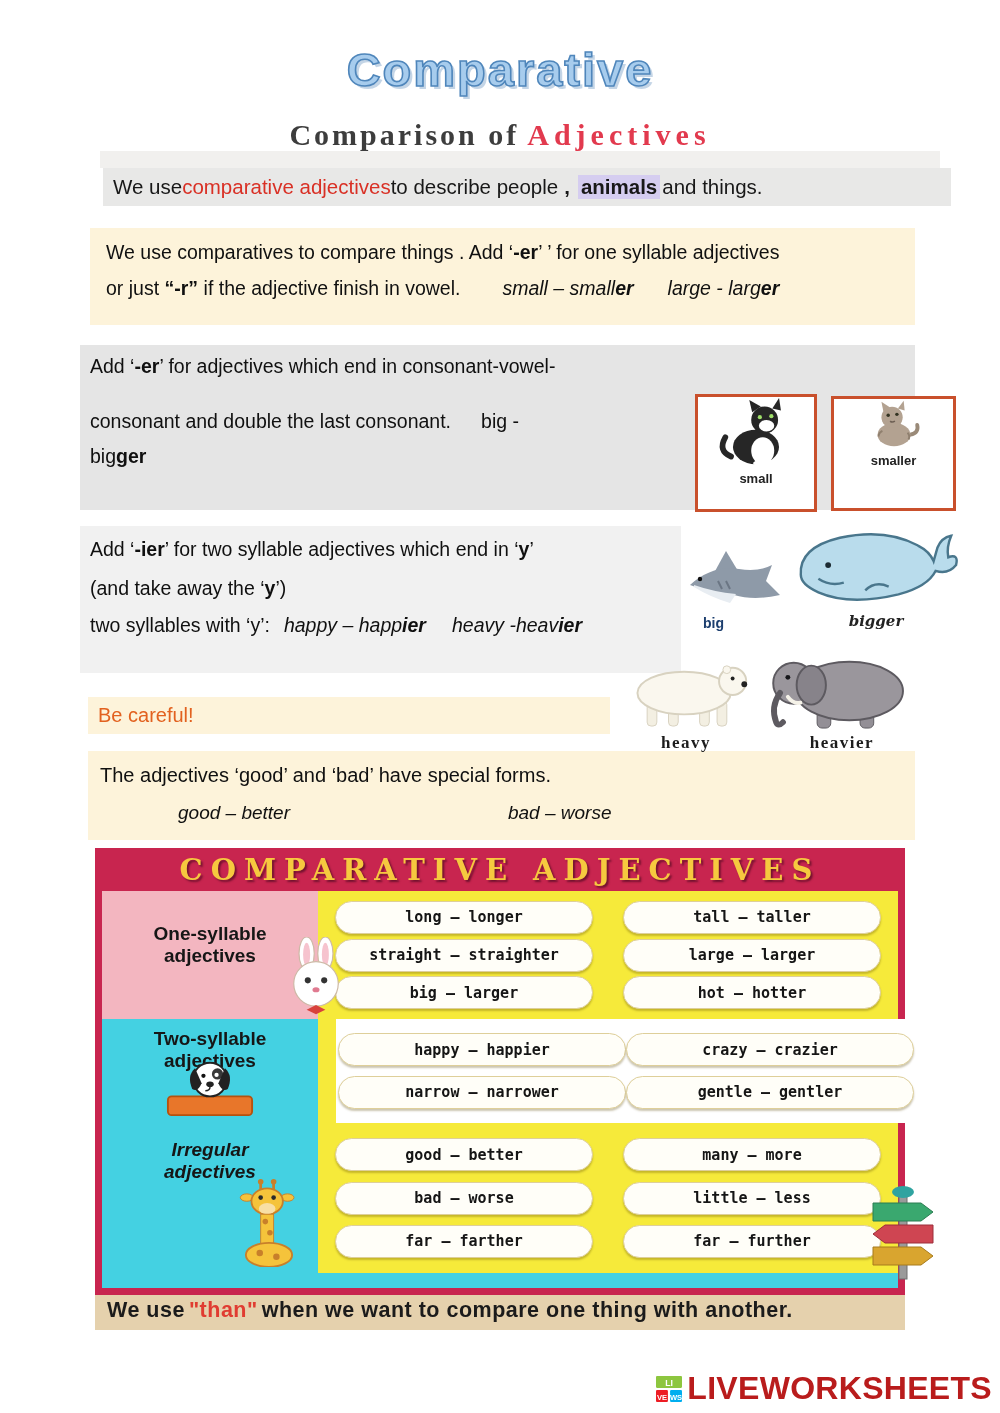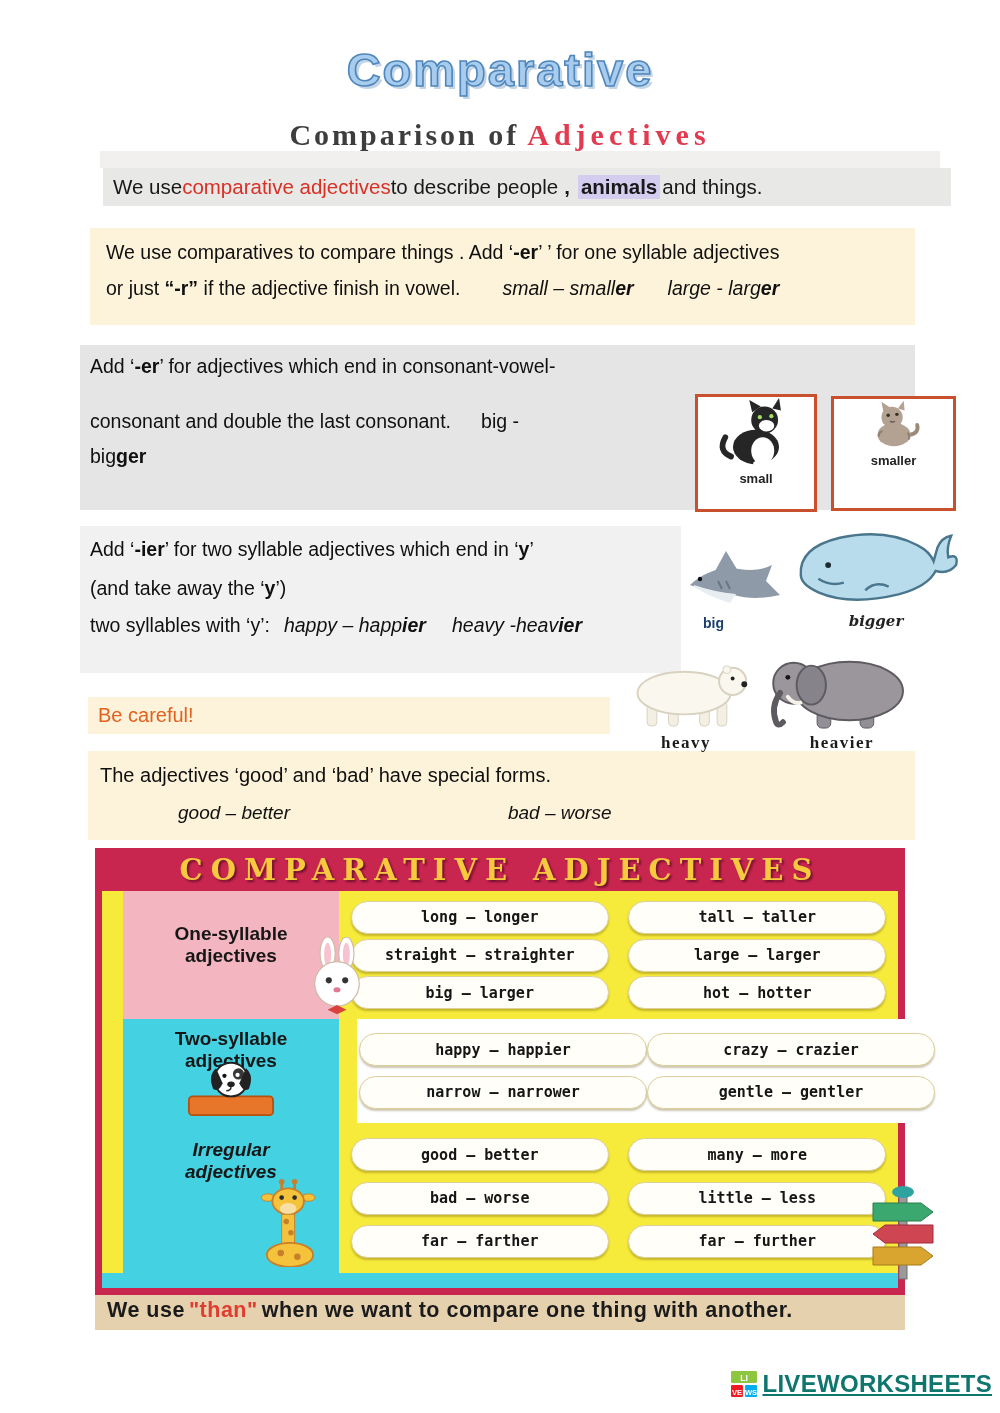--- a/index.html
+++ b/index.html
@@ -71,21 +71,21 @@
 
   .ctable{top:848px;left:95px;width:810px;background:#c8254f;z-index:1;}
   .thead{height:43px;display:flex;align-items:center;justify-content:center;
     color:#f6c93f;font-family:"DejaVu Serif",serif;font-weight:bold;font-size:29px;
     letter-spacing:8px;text-shadow:2px 2px 2px rgba(60,5,25,0.6);}
   .tbody{margin:0 7px 7px 7px;background:#f6ea3a;}
   .trow{display:flex;position:relative;}
   .r1{height:128px;}
   .r2{height:104px;}
   .r3{height:150px;}
-  .cat-box{width:216px;position:relative;flex:none;box-sizing:border-box;text-align:center;margin-left:21px;}
+  .cat-box{width:216px;position:relative;flex:none;box-sizing:border-box;text-align:center;}
   .cat-pink{background:#f3b6c0;padding-top:32px;}
   .cat-cyan{background:#44d1e2;}
   .r2 .cat-cyan{padding-top:9px;}
   .r3 .cat-cyan{padding-top:16px;font-style:italic;}
   .cat-label{max-width:160px;margin:0 auto;font-weight:bold;font-size:19px;line-height:22px;color:#161616;}
   .pill-area{flex:1;display:flex;padding:5px 2px;}
   .r2 .pill-area{background:#fff;margin:0 8px 0 18px;}
   .pill-col{flex:1;display:flex;flex-direction:column;justify-content:space-evenly;align-items:center;}
   .pill{display:flex;align-items:center;justify-content:center;background:#fffef8;
     border:1px solid #decf9a;border-radius:17px;box-shadow:0 2px 2px rgba(90,70,0,0.3);
@@ -98,21 +98,21 @@
   .dog-pos{position:absolute;bottom:2px;left:50%;transform:translateX(-50%);}
   .giraffe-pos{position:absolute;bottom:2px;right:12px;}
   .signpost-pos{position:absolute;right:-38px;bottom:8px;z-index:5;}
 
   .than-banner{top:1290px;left:95px;width:810px;height:40px;background:#e5d1ad;display:flex;
     align-items:center;padding-left:12px;box-sizing:border-box;font-size:21.5px;font-weight:bold;
     color:#1b1b1b;letter-spacing:0.5px;}
   .than-red{color:#e03c31;margin:0 4px;}
 
   .footer{top:1370px;right:8px;display:flex;align-items:center;gap:5px;cursor:pointer;}
-  .footer .brand{color:#0f766e;font-size:24px;font-weight:bold;letter-spacing:0.3px;text-decoration:underline;}
+  .footer .brand{color:#b91c1c;font-size:32px;font-weight:bold;letter-spacing:0.3px;}
 </style>
 </head>
 <body>
 
 <div class="page">
 
   <h1 class="abs main-title">Comparative</h1>
 
   <div class="abs head-band"></div>
 

